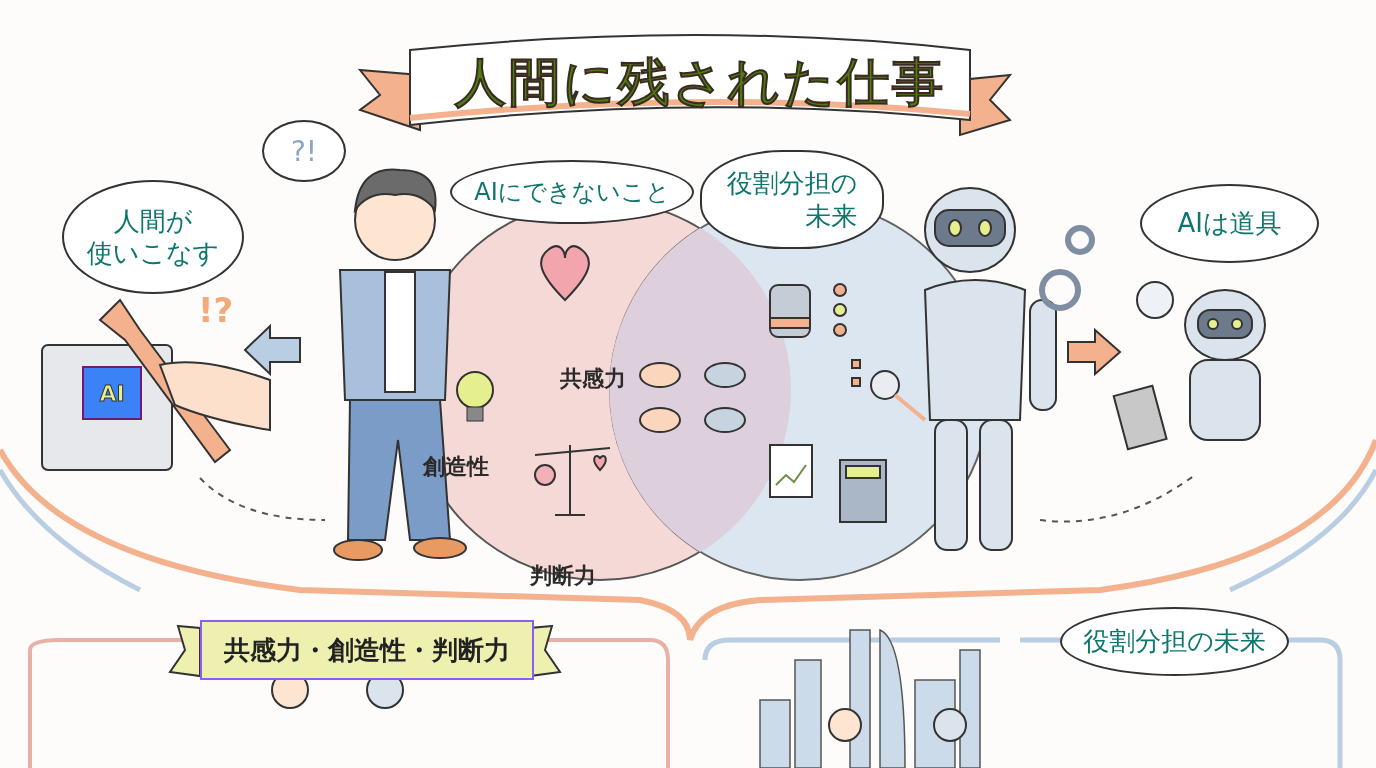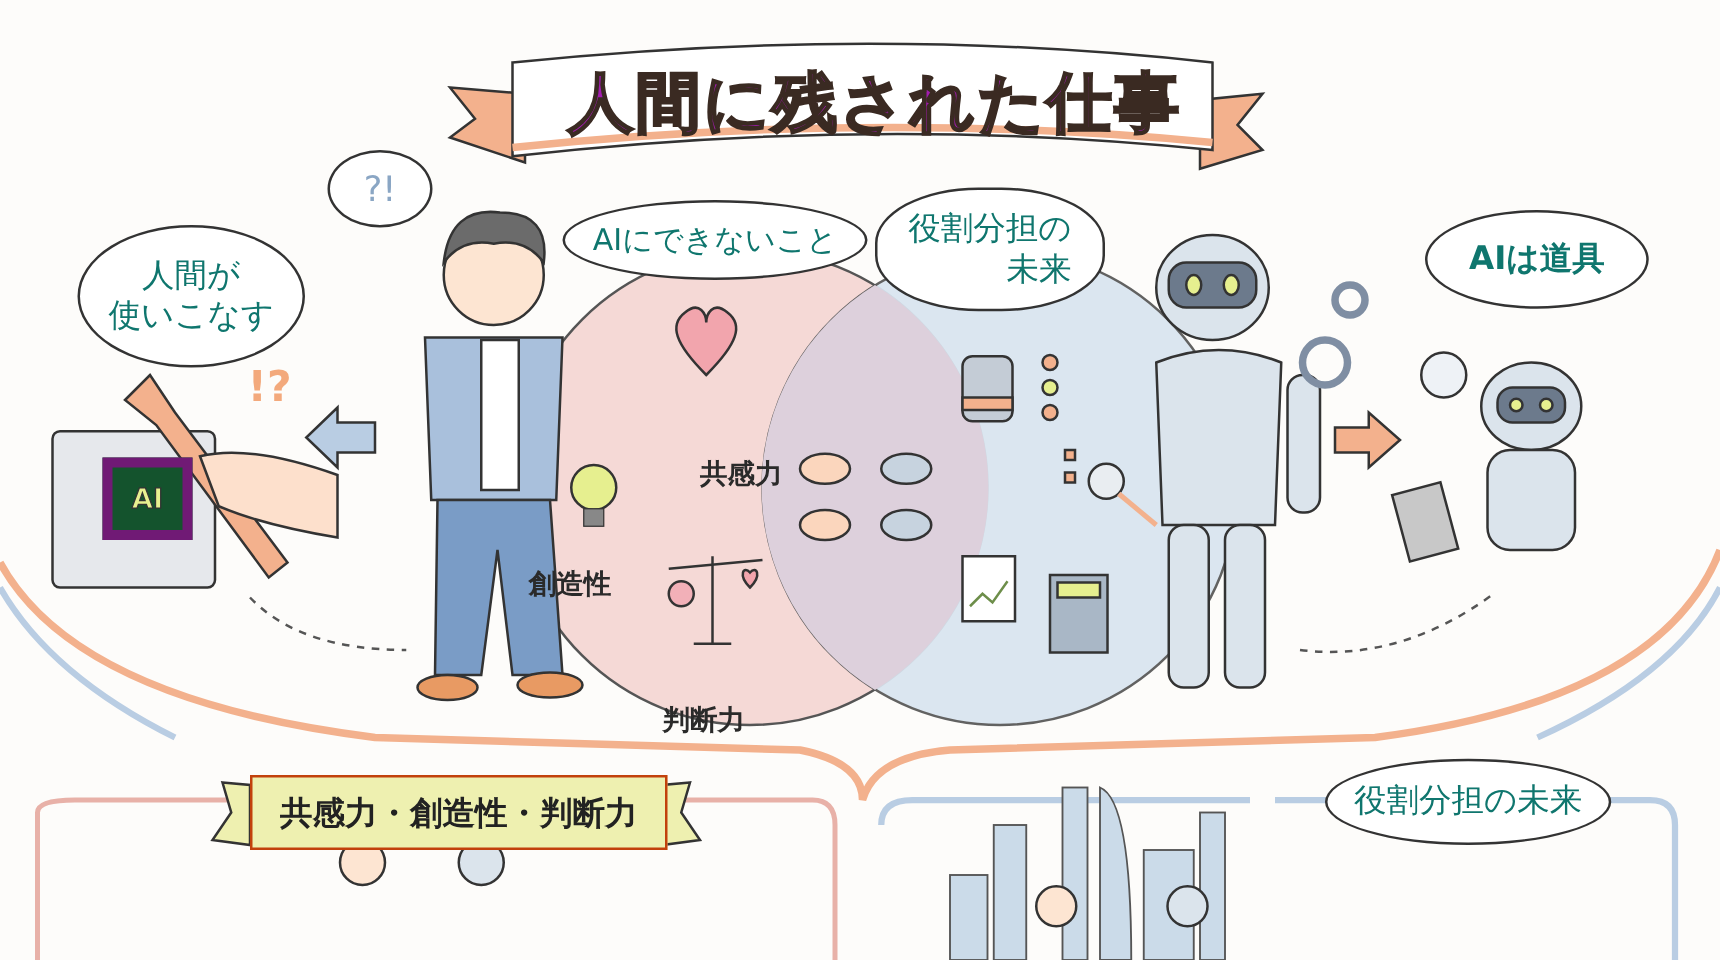--- a/index.html
+++ b/index.html
@@ -1,23 +1,23 @@
 <!DOCTYPE html>
 <html><head>
 <meta charset="utf-8">
 <style>
   html,body{margin:0;padding:0;background:#fdfcfa;}
   body{width:1376px;height:768px;overflow:hidden;position:relative;font-family:"DejaVu Sans","Liberation Sans",sans-serif;color:#222;}
   .abs{position:absolute;}
   svg{position:absolute;left:0;top:0;}
   .bubble{position:absolute;background:#fff;border:2px solid #333;border-radius:50%;display:flex;align-items:center;justify-content:center;text-align:center;font-size:26px;line-height:1.25;color:#0f766e;}
   .label{position:absolute;font-size:22px;font-weight:bold;color:#2a2a2a;}
-  .title-text{position:absolute;left:440px;top:48px;width:520px;text-align:center;font-size:52px;font-weight:bold;color:#a21caf;-webkit-text-stroke:2px #3a2a22;letter-spacing:2px;}
-  .sub-banner{position:absolute;left:200px;top:620px;width:330px;height:56px;background:#eef0b0;border:2px solid #c2410c;display:flex;align-items:center;justify-content:center;font-size:26px;font-weight:bold;color:#222;}
-  .ai-chip{position:absolute;left:82px;top:366px;width:56px;height:50px;background:#14532d;border:8px solid #701a75;display:flex;align-items:center;justify-content:center;font-size:22px;font-weight:bold;color:#e8f090;-webkit-text-stroke:1px #333;}
+  .title-text{position:absolute;left:440px;top:48px;width:520px;text-align:center;font-size:52px;font-weight:normal;color:#4d7c0f;-webkit-text-stroke:2px #3a2a22;letter-spacing:2px;}
+  .sub-banner{position:absolute;left:200px;top:620px;width:330px;height:56px;background:#eef0b0;border:2px solid #8b5cf6;display:flex;align-items:center;justify-content:center;font-size:26px;font-weight:bold;color:#222;}
+  .ai-chip{position:absolute;left:82px;top:366px;width:56px;height:50px;background:#3b82f6;border:2px solid #701a75;display:flex;align-items:center;justify-content:center;font-size:22px;font-weight:bold;color:#e8f090;-webkit-text-stroke:1px #333;}
 </style>
 </head>
 <body>
 
 <svg width="1376" height="768" viewBox="0 0 1376 768">
 
   <path d="M0 450 Q60 560 300 590 L640 600 Q690 610 690 640 Q700 605 760 600 L1100 590 Q1330 560 1376 440" fill="none" stroke="#f3b18d" stroke-width="6"></path>
   <path d="M0 470 Q40 540 140 590" fill="none" stroke="#b9cde3" stroke-width="5"></path>
   <path d="M1376 470 Q1340 540 1230 590" fill="none" stroke="#b9cde3" stroke-width="5"></path>
 
@@ -140,21 +140,21 @@
   <circle cx="950" cy="725" r="16" fill="#dbe4ec" stroke="#333" stroke-width="2"></circle>
 </svg>
 
 <div class="title-text">人間に残された仕事</div>
 
 <div class="bubble" style="left:62px;top:180px;width:178px;height:110px;white-space:pre-line;">人間が
 使いこなす</div>
 <div class="bubble" style="left:450px;top:160px;width:240px;height:60px;font-size:24px;">AIにできないこと</div>
 <div class="bubble" style="left:700px;top:150px;width:180px;height:95px;border-radius:45%;white-space:pre-line;text-align:right;">役割分担の
 未来</div>
-<div class="bubble" style="left:1140px;top:168px;width:175px;height:75px;font-weight:bold;">AIは道具</div>
+<div class="bubble" style="left:1140px;top:184px;width:175px;height:75px;">AIは道具</div>
 <div class="bubble" style="left:1060px;top:607px;width:225px;height:65px;">役割分担の未来</div>
 <div class="bubble" style="left:262px;top:120px;width:80px;height:58px;font-size:28px;color:#8aa6c4;">?!</div>
 <div class="abs" style="left:198px;top:290px;font-size:34px;color:#f3a97c;font-weight:bold;">!?</div>
 
 <div class="label" style="left:528px;top:364px;margin-left:32px;">共感力</div>
 <div class="label" style="left:423px;top:452px;">創造性</div>
 <div class="label" style="left:530px;top:527px;margin-top:34px;">判断力</div>
 
 <div class="ai-chip">AI</div>
 

